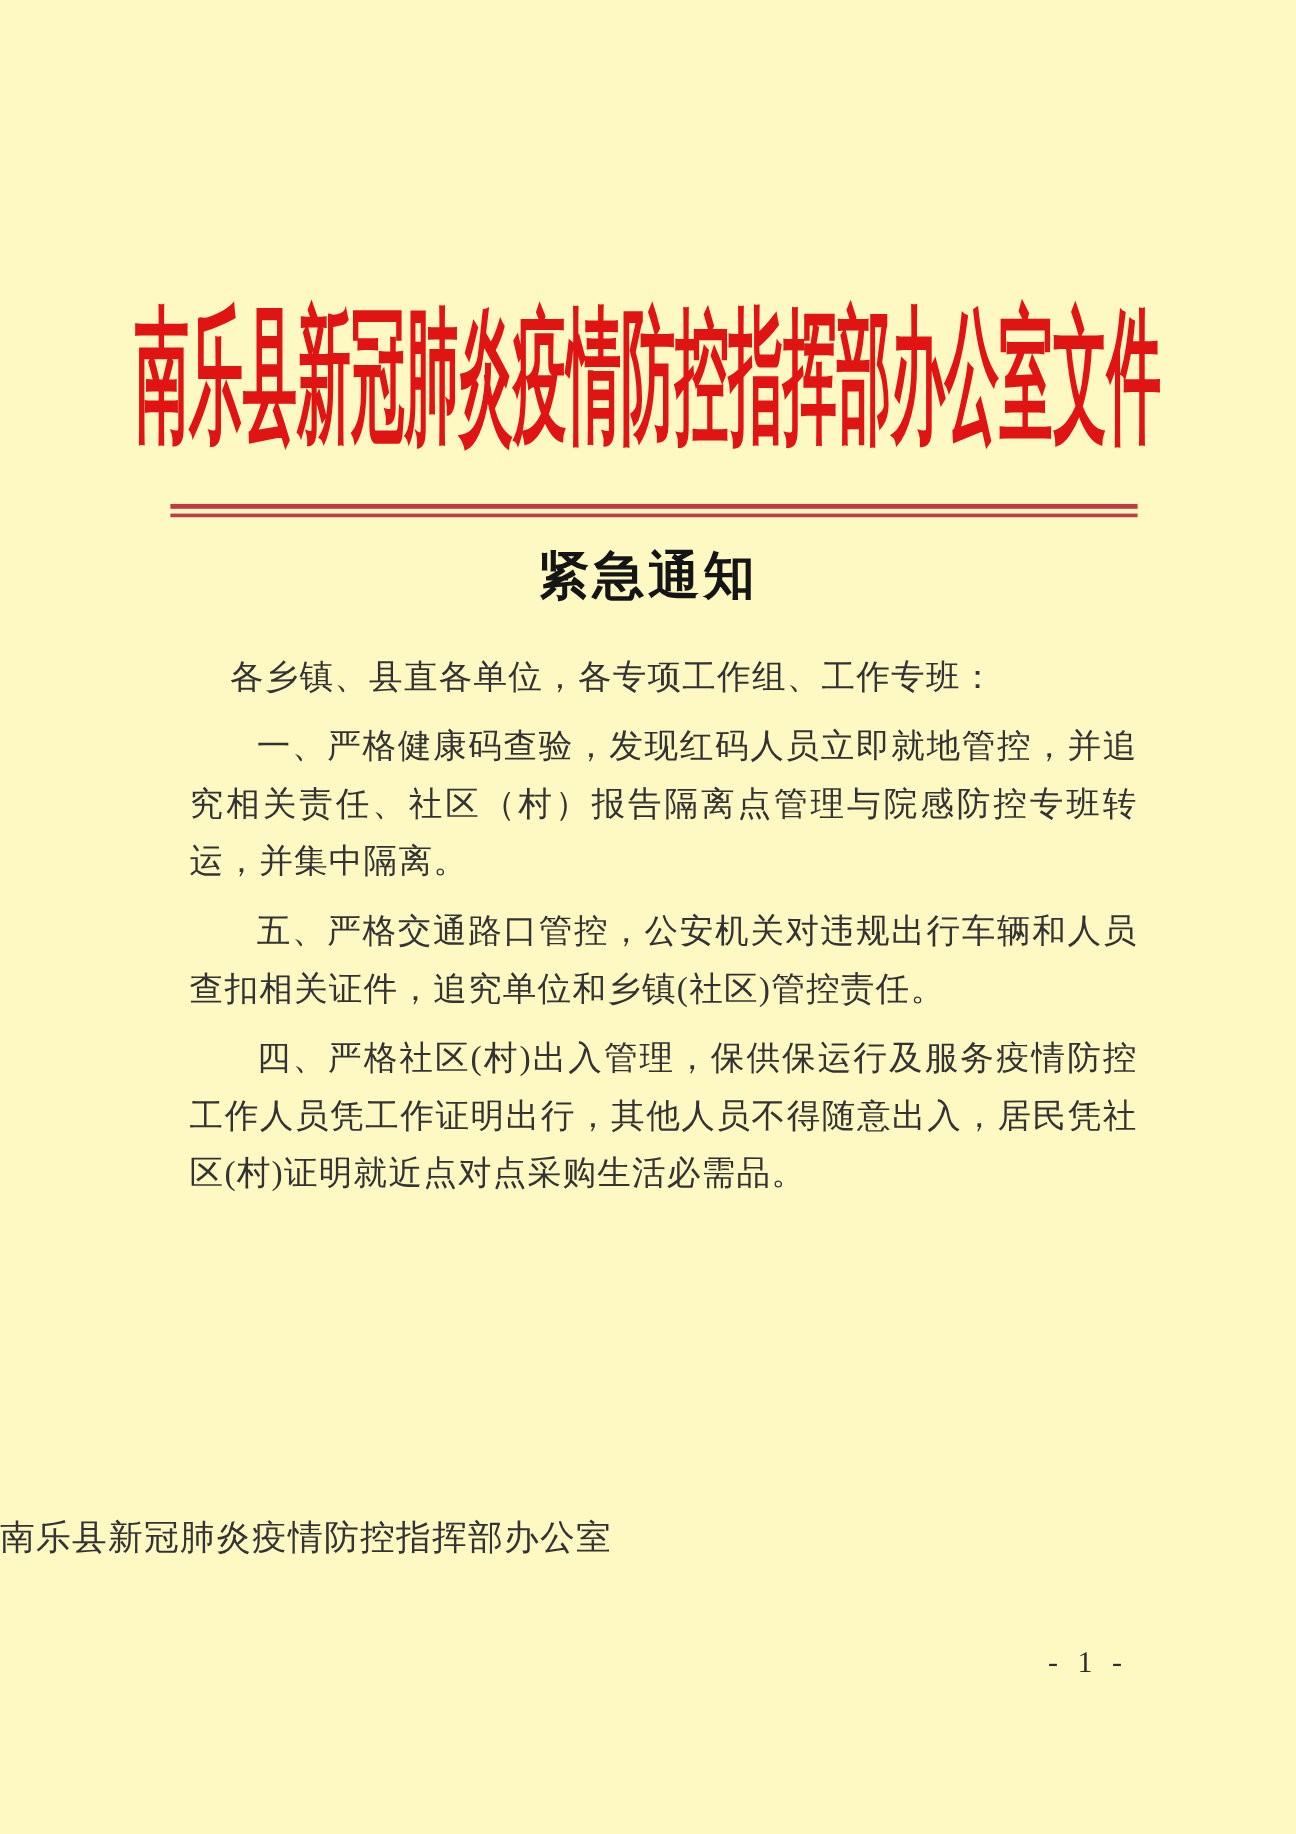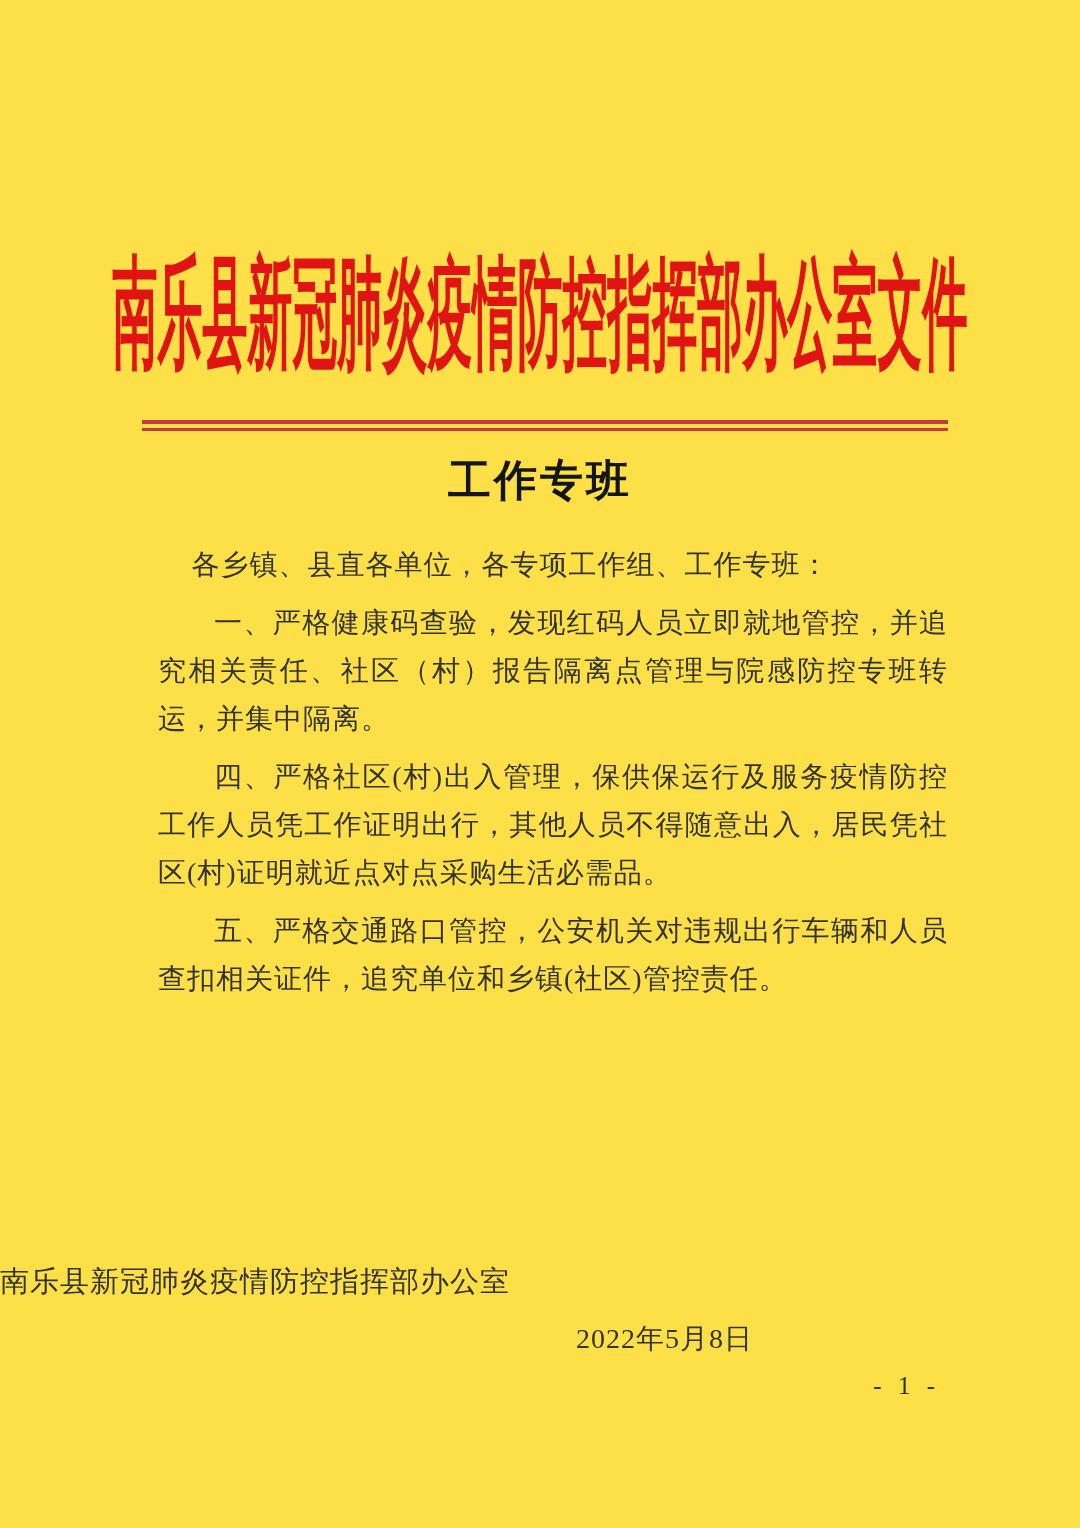--- a/index.html
+++ b/index.html
@@ -4,21 +4,21 @@
 <style>
   html, body {
     margin: 0;
     padding: 0;
     background: #ffffff;
   }
   .page {
     position: relative;
     width: 1080px;
     height: 1528px;
-    background: #fde047;
+    background: #fef9c3;
     font-family: "Liberation Serif", serif;
     color: #2b2b2b;
     overflow: hidden;
   }
   
   .letterhead {
     position: absolute;
     top: 255px;
     left: 0;
     width: 100%;
@@ -116,28 +116,27 @@
 </style>
 </head>
 <body>
 
 <div class="page">
 
   <div class="letterhead">南乐县新冠肺炎疫情防控指挥部办公室文件</div>
 
   <div class="red-rule"></div>
 
-  <div class="doc-title">工作专班</div>
+  <div class="doc-title">紧急通知</div>
 
   <div class="doc-body">
     <p class="salutation">各乡镇、县直各单位，各专项工作组、工作专班：</p>
     <p>一、严格健康码查验，发现红码人员立即就地管控，并追究相关责任、社区（村）报告隔离点管理与院感防控专班转运，并集中隔离。</p>
+    <p>五、严格交通路口管控，公安机关对违规出行车辆和人员查扣相关证件，追究单位和乡镇(社区)管控责任。</p>
     <p>四、严格社区(村)出入管理，保供保运行及服务疫情防控工作人员凭工作证明出行，其他人员不得随意出入，居民凭社区(村)证明就近点对点采购生活必需品。</p>
-    <p>五、严格交通路口管控，公安机关对违规出行车辆和人员查扣相关证件，追究单位和乡镇(社区)管控责任。</p>
   </div>
 
   <div class="signature">南乐县新冠肺炎疫情防控指挥部办公室</div>
 
-  <div class="issue-date">2022年5月8日</div>
 
   <div class="page-number">- 1 -</div>
 
 </div>
 
 </body></html>

